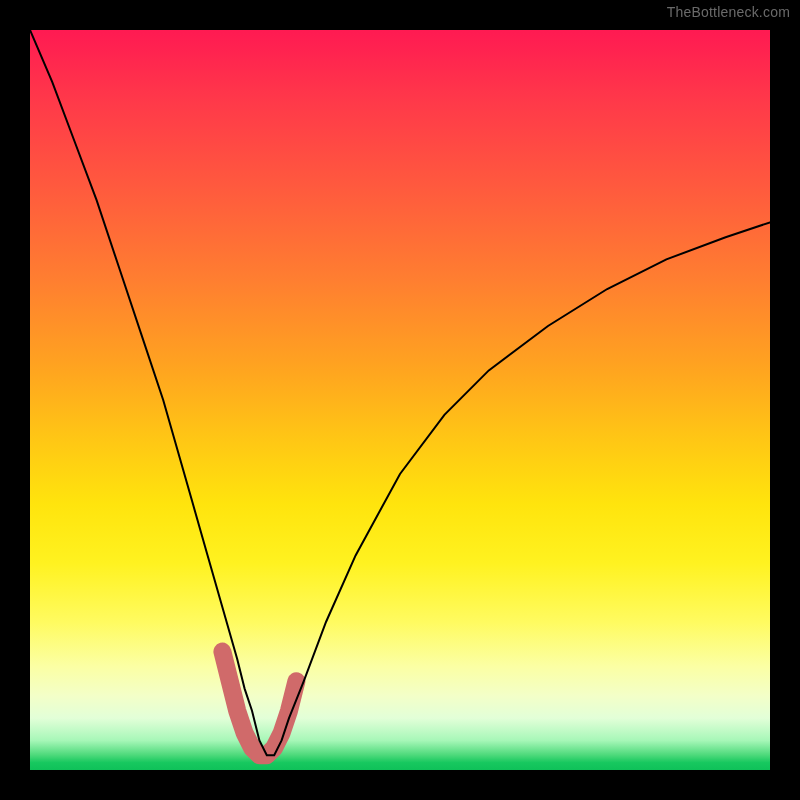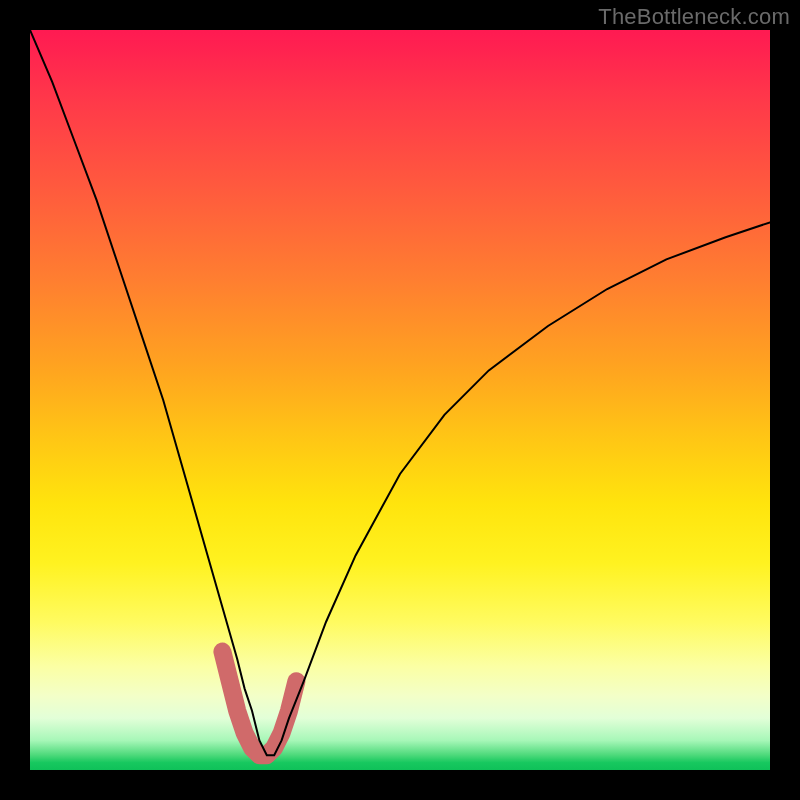--- a/index.html
+++ b/index.html
@@ -51,21 +51,21 @@
     top: 0;
     left: 0;
     width: 740px;
     height: 740px;
   }
   .watermark {
     position: absolute;
     top: 4px;
     right: 10px;
     color: #6a6a6a;
-    font-size: 22px;
+    font-size: 14px;
     font-weight: 400;
     letter-spacing: 0.2px;
     user-select: none;
   }
 </style>
 </head>
 <body>
 
 <div class="frame">
   <div class="watermark">TheBottleneck.com</div>

